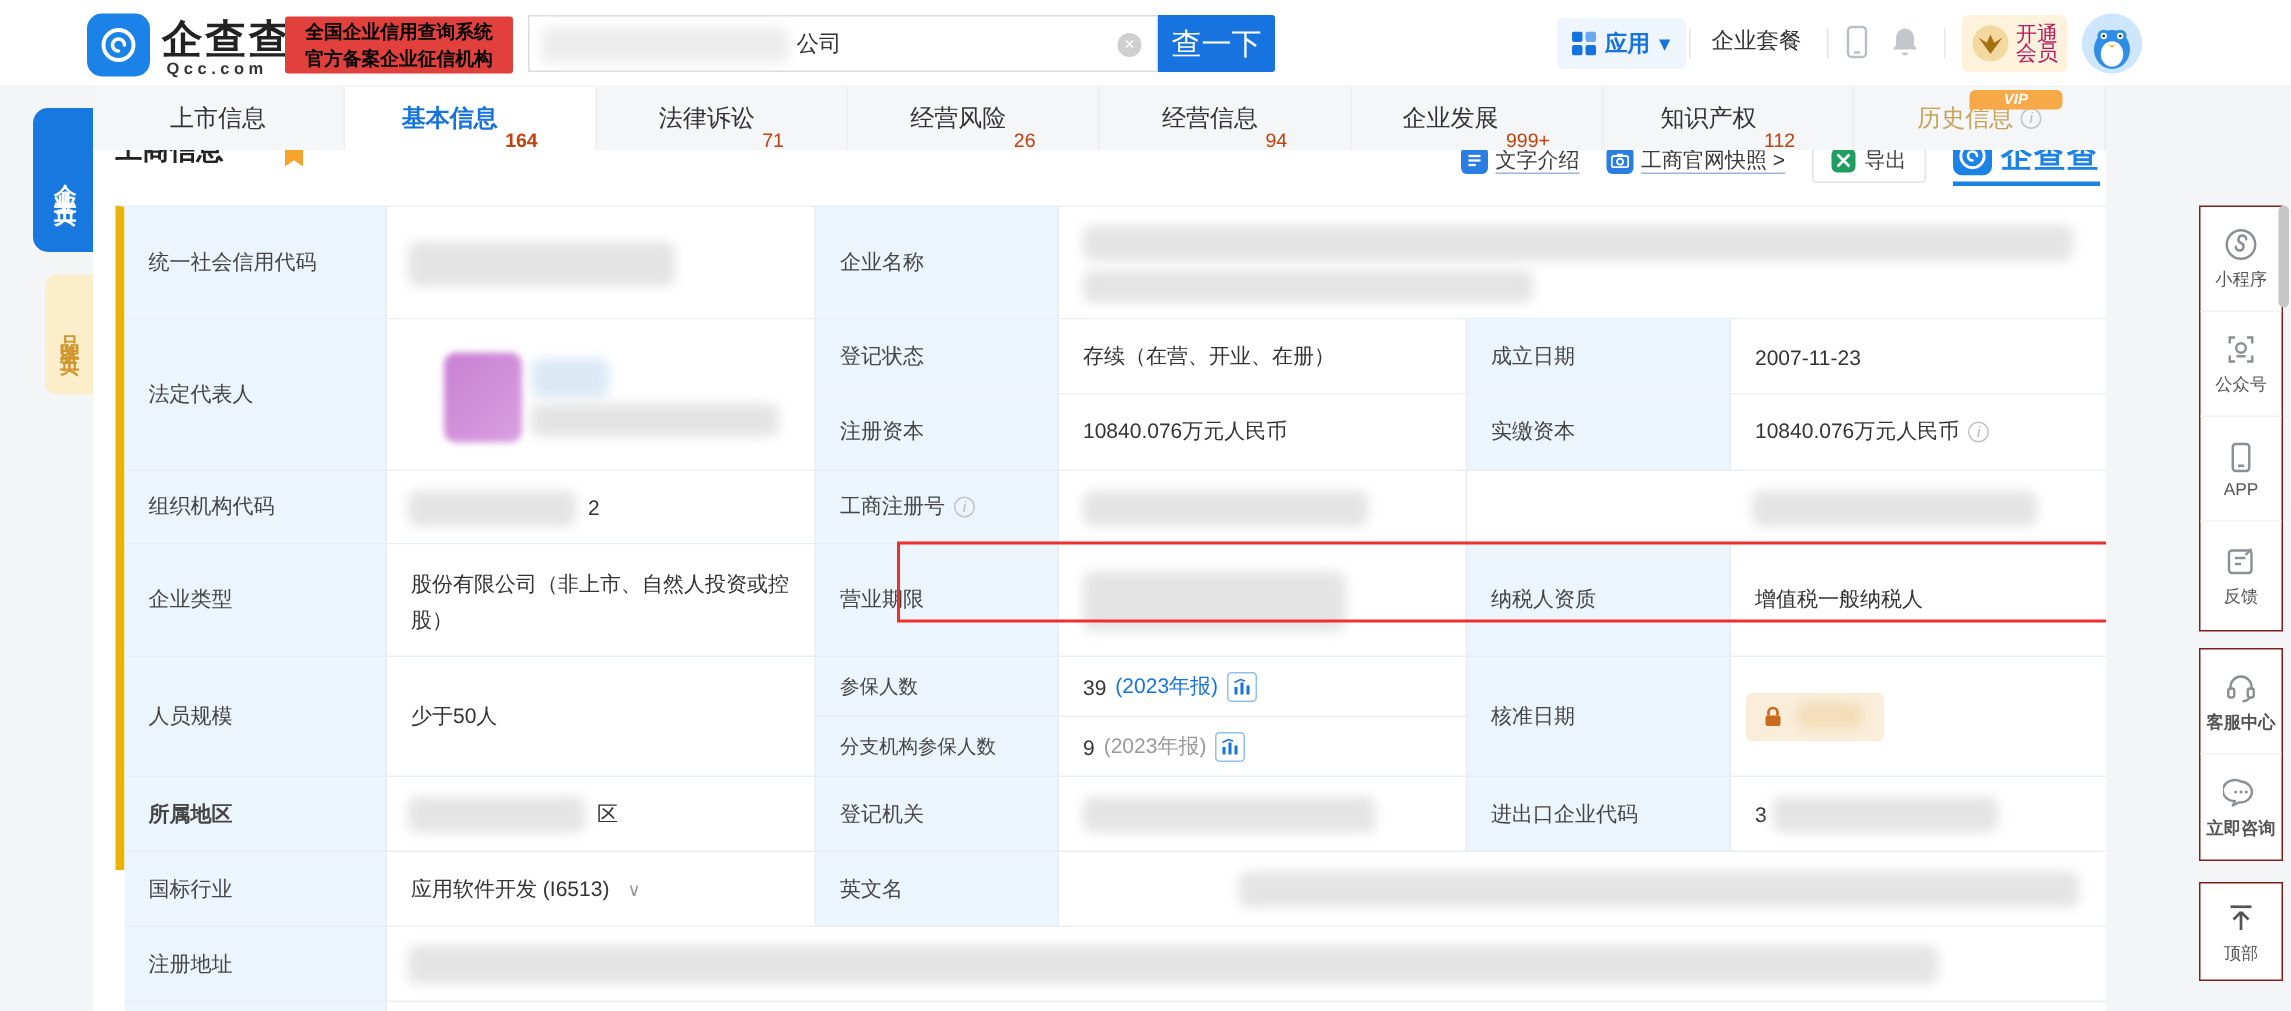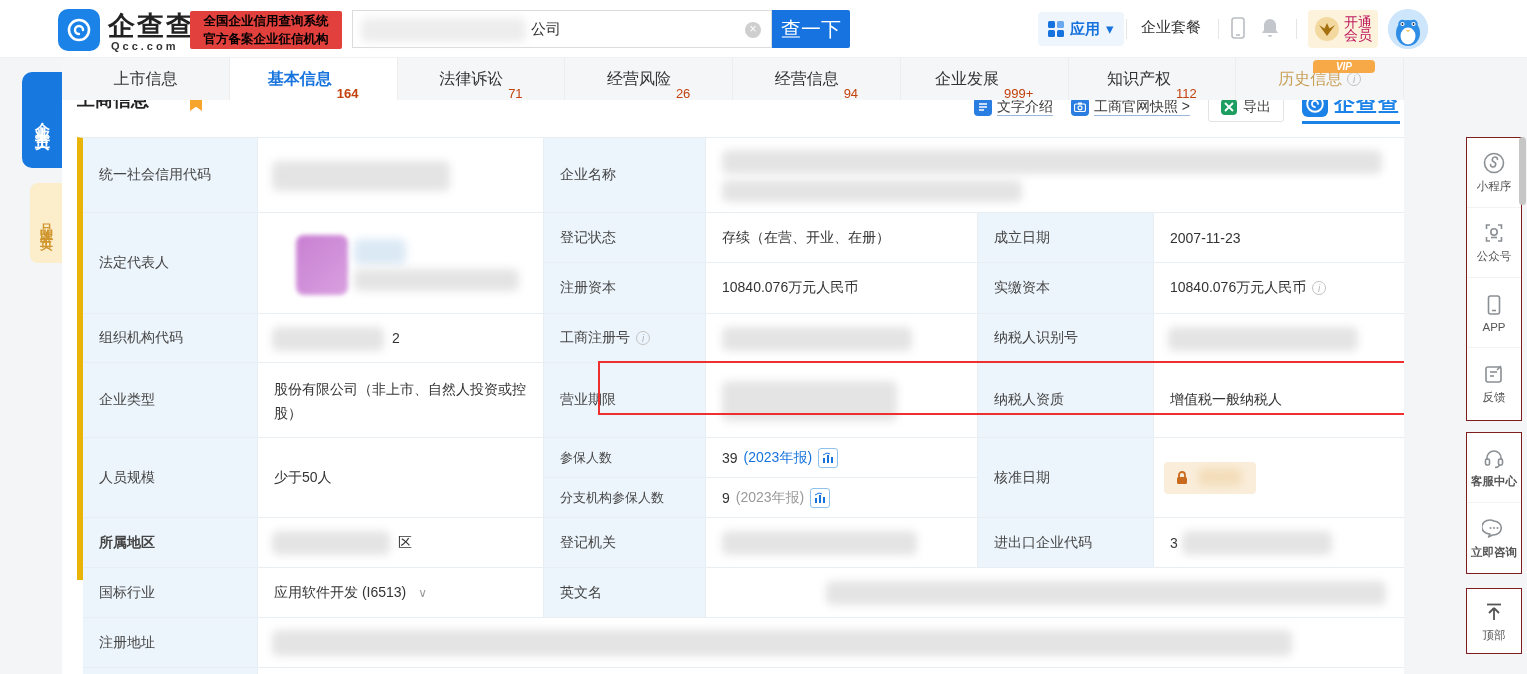--- a/index.html
+++ b/index.html
@@ -297,23 +297,20 @@
         <div class="blur" style="left:14px;top:13px;width:112px;height:24px;"></div>
         <span style="margin-left:118px;">2</span>
       </div>
       <div class="cell lbl" style="left:461px;top:176px;width:162px;height:49px;">
         <span>工商注册号</span>
         <span class="info-i">i</span>
       </div>
       <div class="cell" style="left:623px;top:176px;width:272px;height:49px;">
         <div class="blur" style="left:16px;top:13px;width:190px;height:24px;"></div>
       </div>
-      <div class="cell lbl" style="left:895px;top:176px;width:176px;height:49px;">
-          <span>纳税人识别号</span>
-        </div>
       <div class="cell" style="left:1071px;top:176px;width:256px;height:49px;">
         <div class="blur" style="left:14px;top:13px;width:190px;height:24px;"></div>
       </div>
 
       <div class="cell lbl" style="left:0;top:225px;width:175px;height:75px;">
           <span>企业类型</span>
         </div>
       <div class="cell wrap" style="left:175px;top:225px;width:286px;height:75px;"><span>股份有限公司（非上市、自然人投资或控股）</span></div>
       <div class="cell lbl" style="left:461px;top:225px;width:162px;height:75px;">
           <span>营业期限</span>

